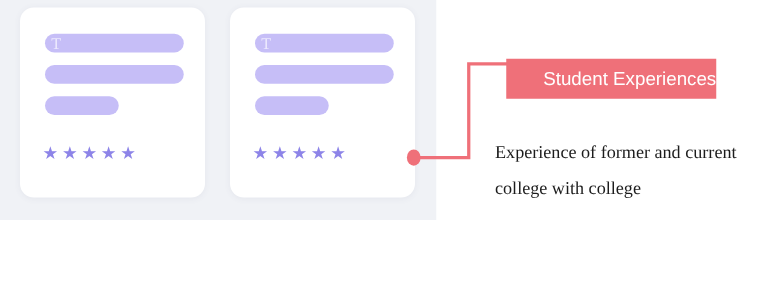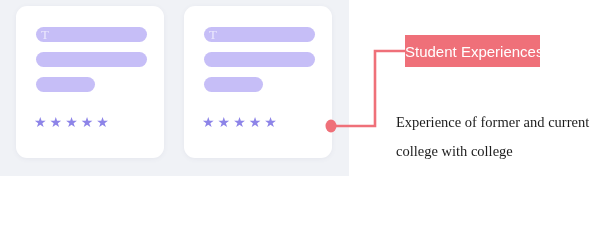--- a/index.html
+++ b/index.html
@@ -86,27 +86,27 @@
     top: 0;
     width: 610px;
     height: 176px;
     overflow: visible;
   }
 
   
   .badge {
     position: absolute;
     left: 405px;
-    top: 35px;
-    width: 135px;
+    top: 47px;
+    width: 168px;
     height: 32px;
     background: #ef7079;
     display: flex;
     align-items: center;
-    justify-content: flex-start;
+    justify-content: flex-end;
   }
   .badge-label {
     color: #ffffff;
     font-size: 15px;
     font-family: "Liberation Sans", sans-serif;
     font-stretch: condensed;
     letter-spacing: 0px;
     white-space: nowrap;
   }
 

